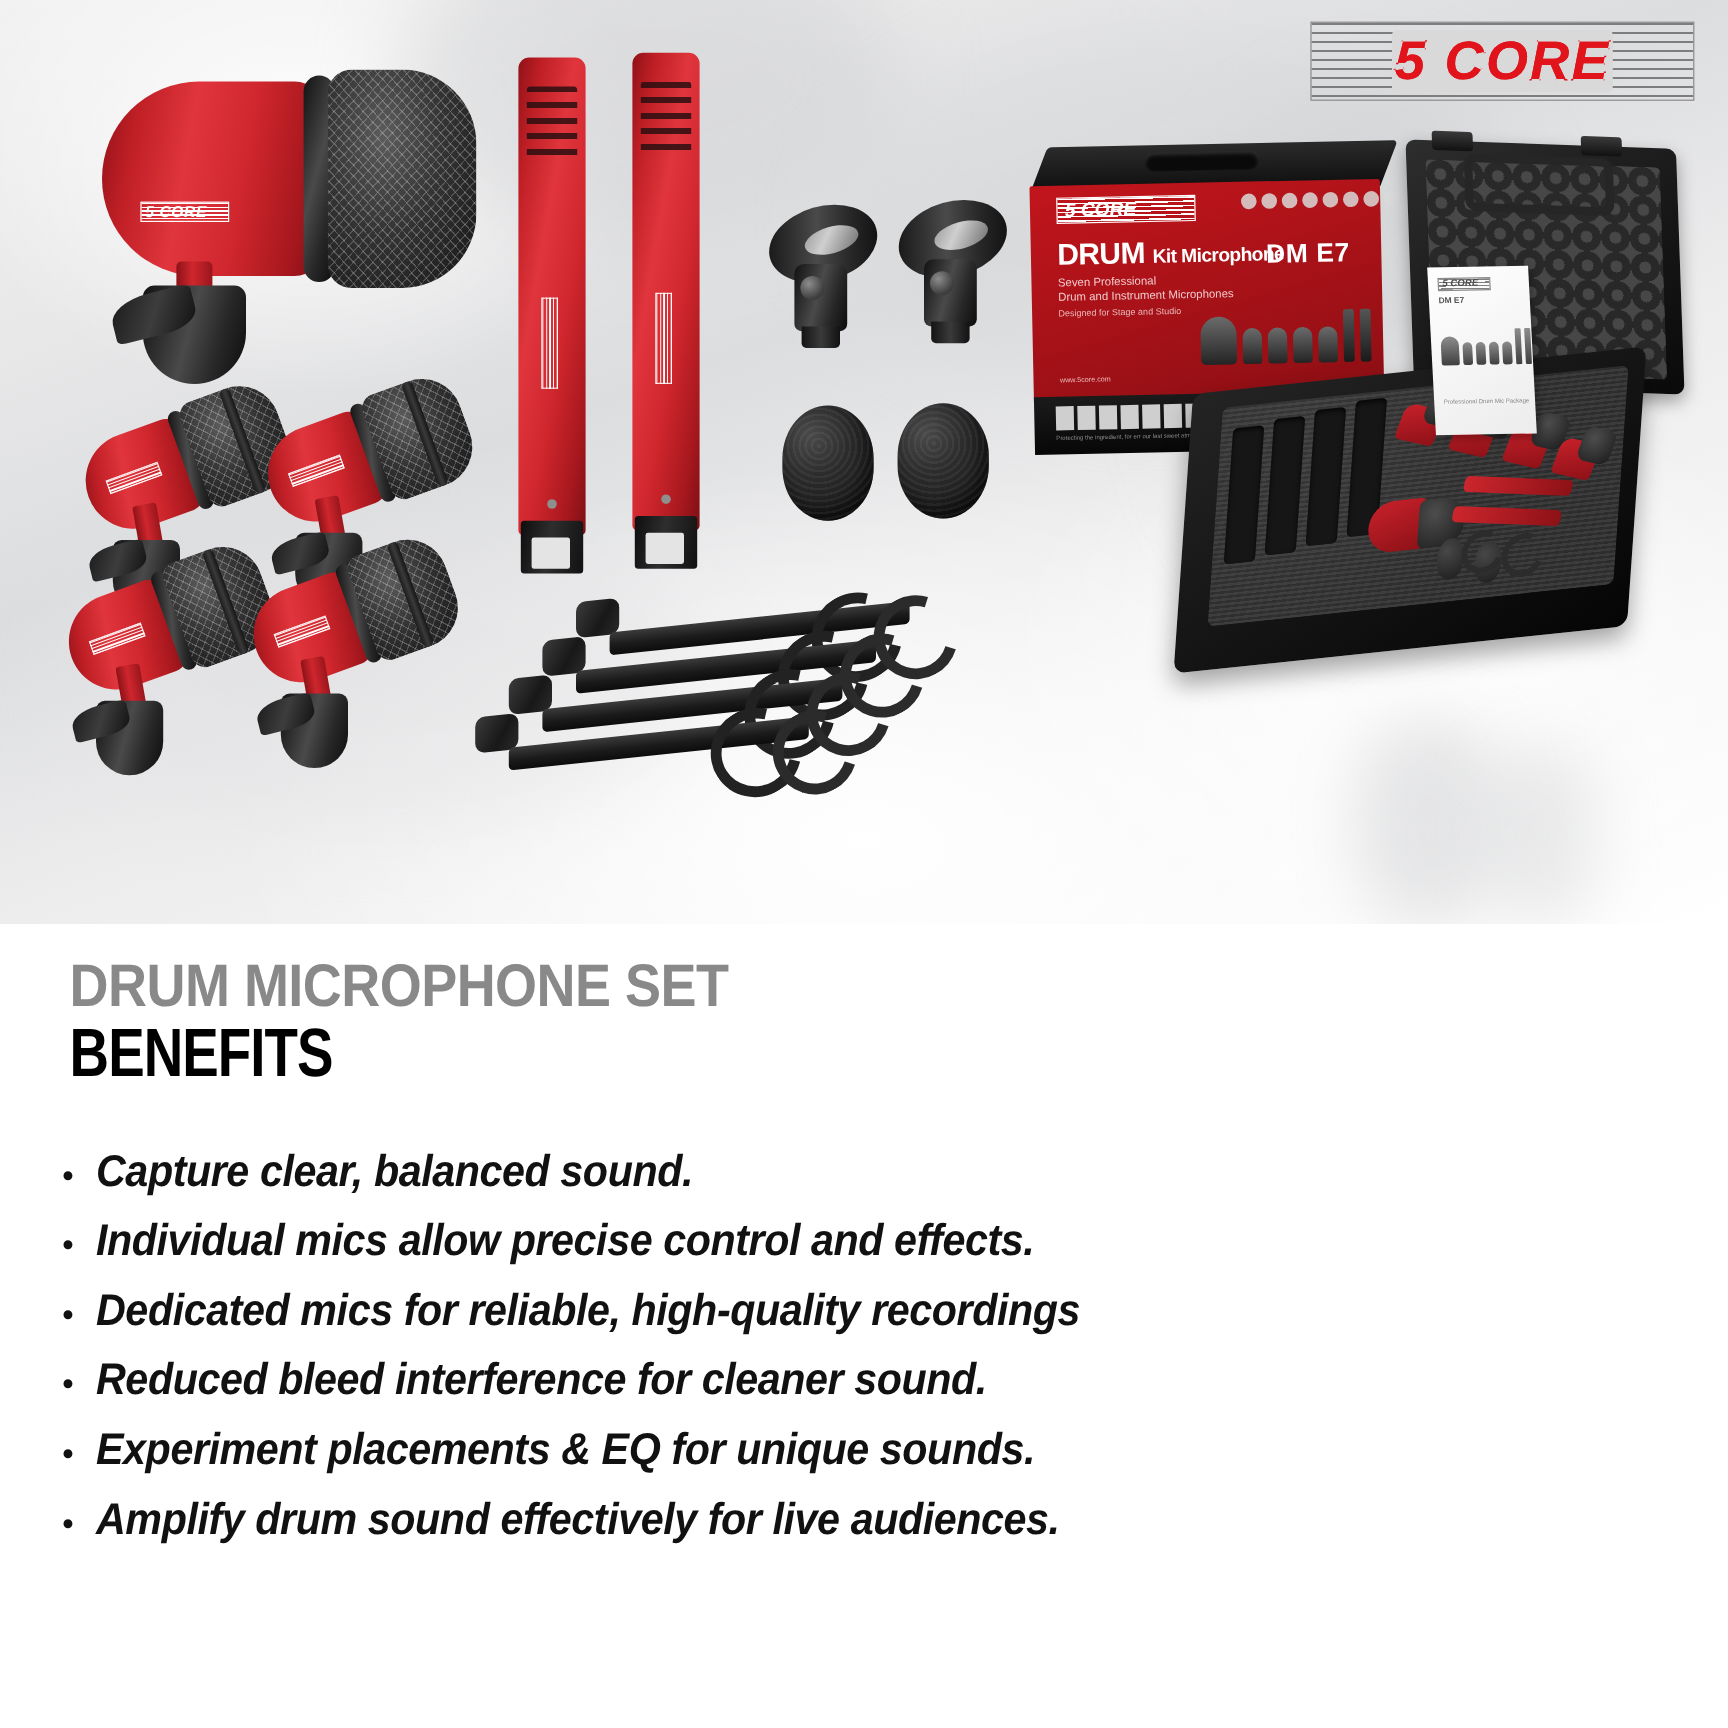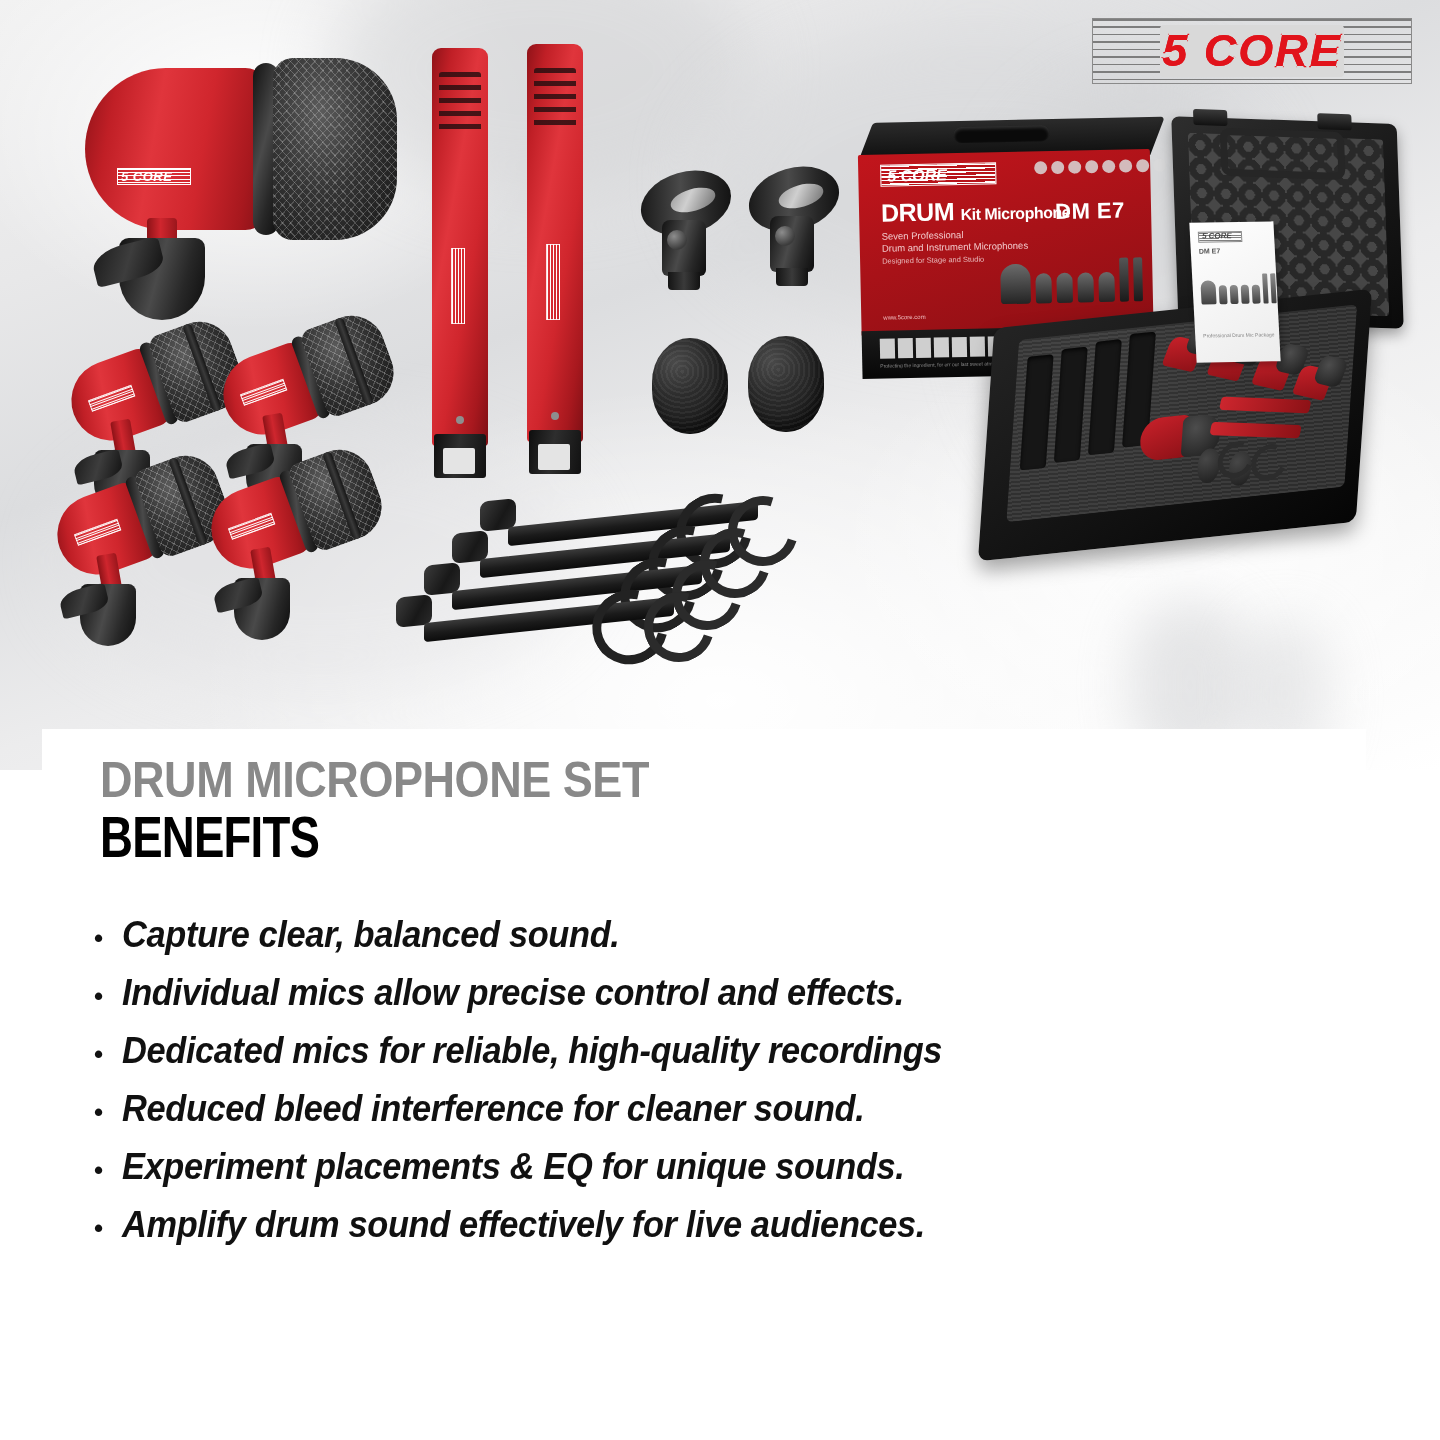--- a/index.html
+++ b/index.html
@@ -329,21 +329,21 @@
   }
   .manual-logo b{position:absolute;left:3px;top:-1px;font-size:8px;font-weight:bold;font-style:italic;color:#4a4a4a;}
   .manual-model{position:absolute;left:8px;top:25px;font-size:7px;color:#555;font-weight:bold;}
   .manual-pics{position:absolute;left:8px;top:52px;display:flex;align-items:flex-end;gap:3px;}
   .manual-pics i{display:block;width:8px;height:19px;background:linear-gradient(180deg,#8d8d8d,#3f3f3f);border-radius:4px 4px 2px 2px;}
   .manual-pics i.big{width:15px;height:24px;border-radius:8px 8px 2px 2px;}
   .manual-pics i.pen{width:5px;height:30px;border-radius:1px;}
   .manual-cap{position:absolute;left:8px;top:110px;font-size:5px;color:#888;}
 
   
-  .content{position:absolute;left:0;top:729px;width:1324px;height:670px;background:#fff;margin-left:42px;}
+  .content{position:absolute;left:0;top:770px;width:1324px;height:670px;background:#fff;}
   .title-sub{
     position:absolute;left:58px;top:22px;
     font-size:50px;font-weight:bold;color:#898989;
     letter-spacing:-.5px;transform:scaleX(.90);transform-origin:left center;
     white-space:nowrap;
   }
   .title-main{
     position:absolute;left:58px;top:75px;
     font-size:57px;font-weight:bold;color:#000;
     letter-spacing:-1px;transform:scaleX(.80);transform-origin:left center;

